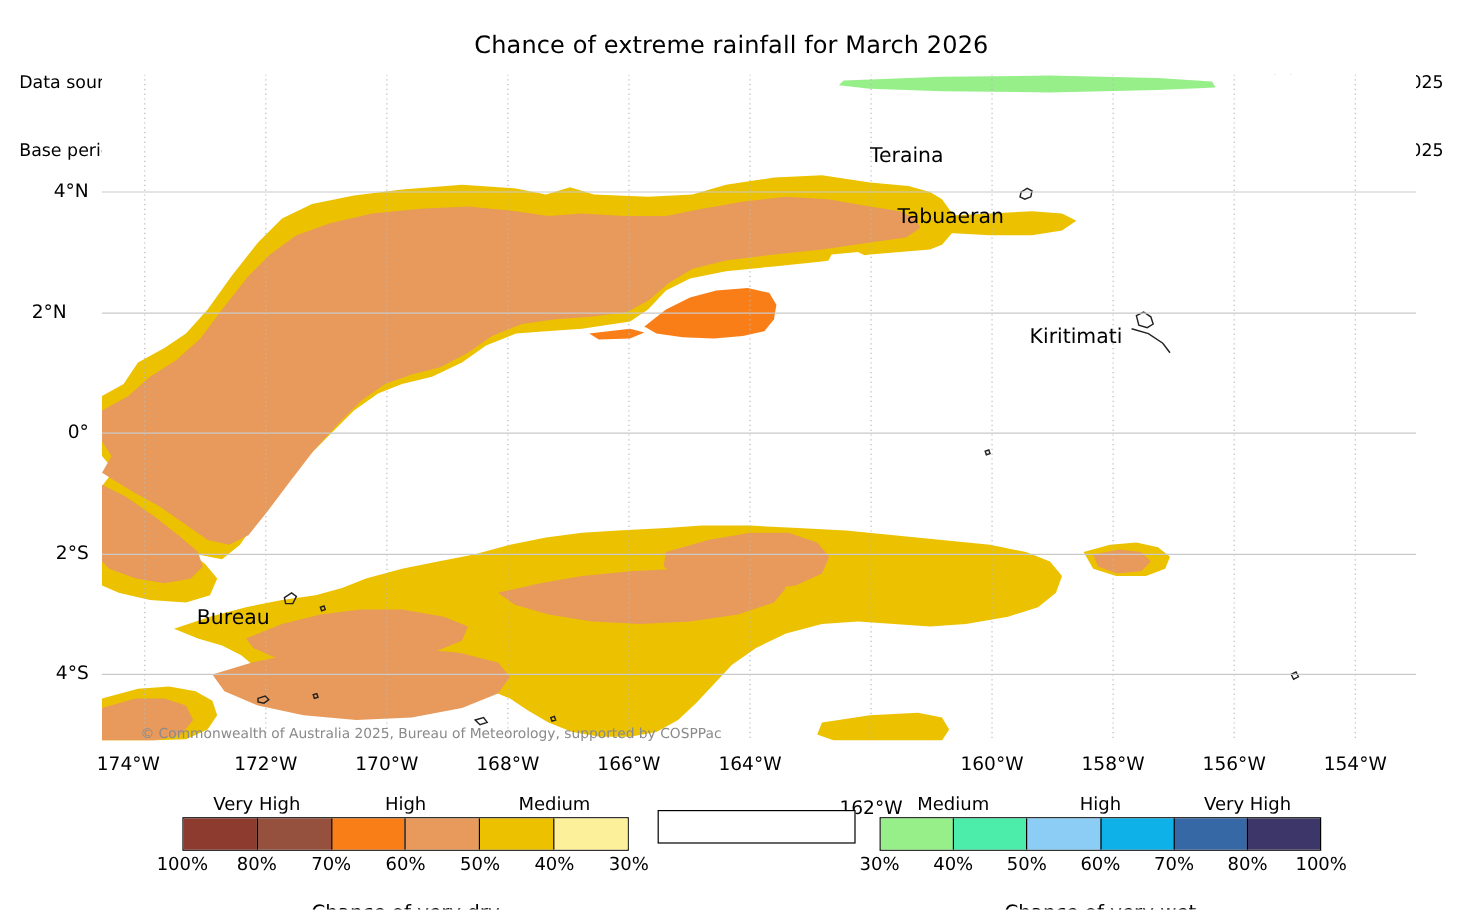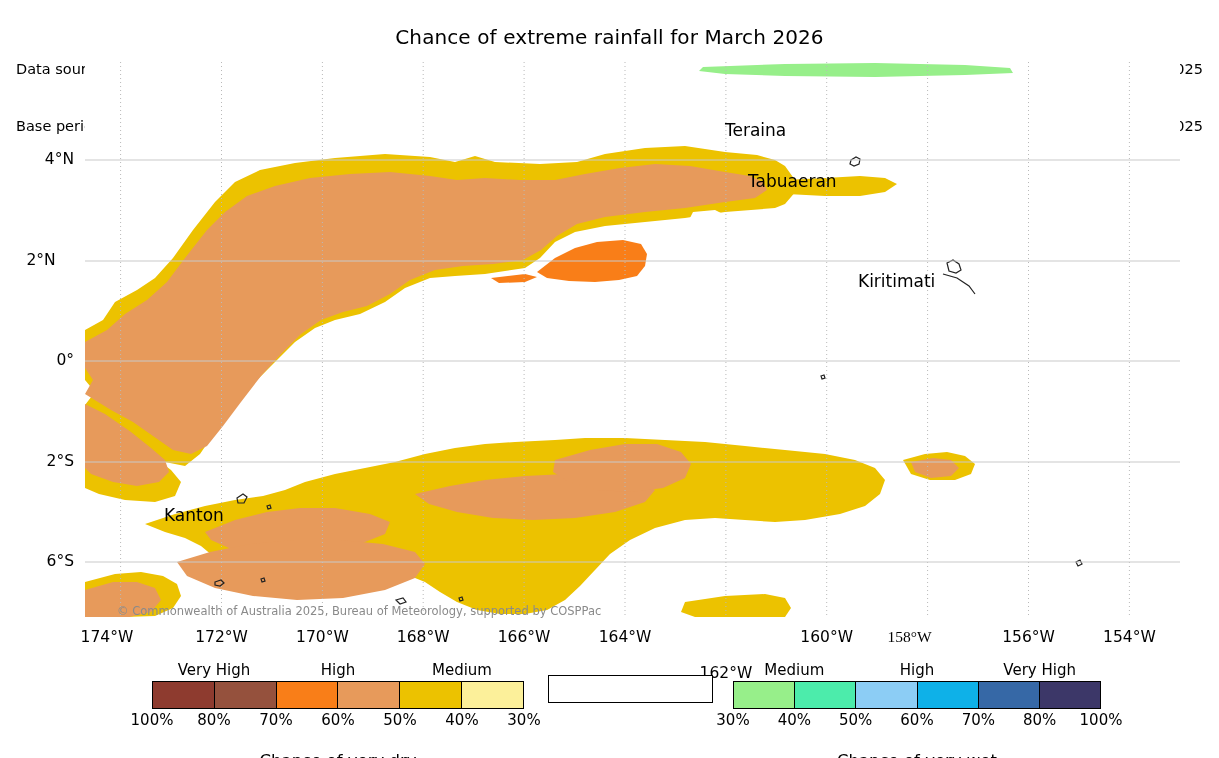--- a/index.html
+++ b/index.html
@@ -211,38 +211,38 @@
           <line x1="0" y1="400" x2="1095" y2="400"></line>
           <line x1="0" y1="500" x2="1095" y2="500"></line>
         </g>
       </g>
     </g>
   </svg>
 
   <div class="place-label" style="left:640px; top:58px;">Teraina</div>
   <div class="place-label" style="left:663px; top:109px;">Tabuaeran</div>
   <div class="place-label" style="left:773px; top:209px;">Kiritimati</div>
-  <div class="place-label" style="left:79px; top:443px;">Kanton</div>
+  <div class="place-label" style="left:79px; top:443px;">Bureau</div>
 </div>
 
 <div class="axis-label ylab" style="left:8px;  top:150px; width:66px;">4°N</div>
 <div class="axis-label ylab" style="left:8px;  top:251px; width:66px;text-align:center;">2°N</div>
 <div class="axis-label ylab" style="left:8px;  top:351px; width:66px;">0°</div>
 <div class="axis-label ylab" style="left:8px;  top:452px; width:66px;">2°S</div>
-<div class="axis-label ylab" style="left:8px;  top:552px; width:66px;">6°S</div>
+<div class="axis-label ylab" style="left:8px;  top:552px; width:66px;">4°S</div>
 
 <div class="axis-label" style="left:80.6px;  top:628px; width:80px; ">174°W</div>
 <div class="axis-label" style="left:181.5px; top:628px; width:80px; text-align:center;">172°W</div>
 <div class="axis-label" style="left:282.4px; top:628px; width:80px; text-align:center;">170°W</div>
 <div class="axis-label" style="left:383.2px; top:628px; width:80px; text-align:center;">168°W</div>
 <div class="axis-label" style="left:484.1px; top:628px; width:80px; text-align:center;">166°W</div>
 <div class="axis-label" style="left:585.0px; top:628px; width:80px; text-align:center;">164°W</div>
 <div class="axis-label" style="left:685.9px; top:664px; width:80px; text-align:center;">162°W</div>
 <div class="axis-label" style="left:786.7px; top:628px; width:80px; text-align:center;">160°W</div>
-<div class="axis-label" style="left:887.6px; top:628px; width:80px; font-family:Liberation Serif, serif;">158°W</div>
+<div class="axis-label" style="left:887.6px; top:628px; width:80px; text-align:center;">158°W</div>
 <div class="axis-label" style="left:988.5px; top:628px; width:80px; text-align:center;">156°W</div>
 <div class="axis-label" style="left:1089.4px;top:628px; width:80px; text-align:center;">154°W</div>
 
 <div id="copyright">© Commonwealth of Australia 2025, Bureau of Meteorology, supported by COSPPac</div>
 
 <div id="legend">
 
   <div class="cbar-group" id="dry-group" style="left:152px; top:6px; width:372px;">
     <div class="cat-row">
       <span style="left:16.67%;">Very High</span>

